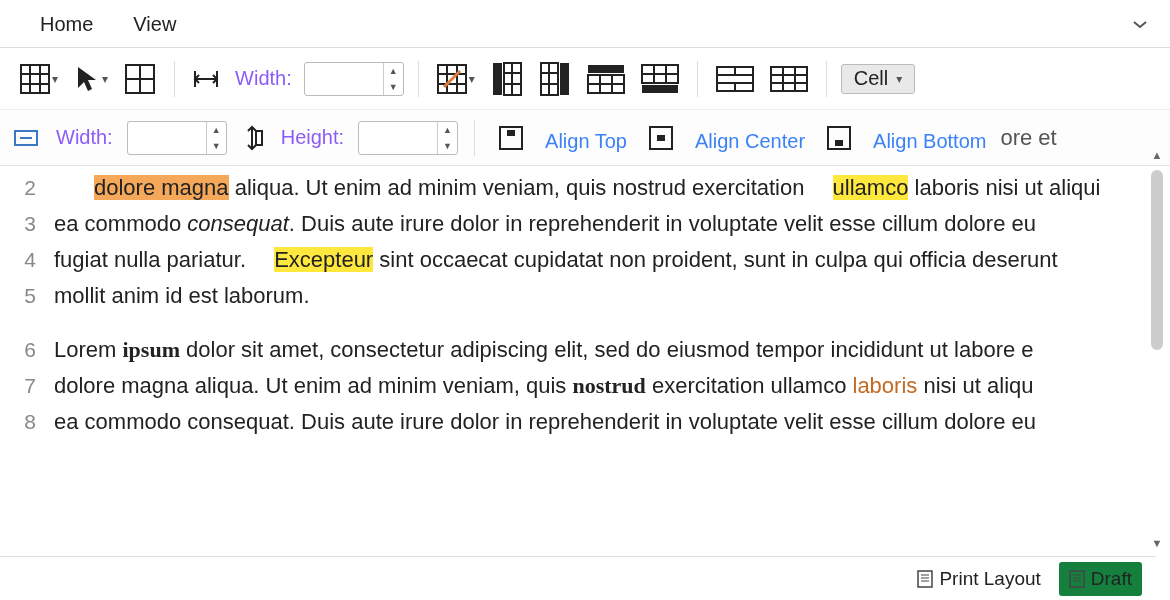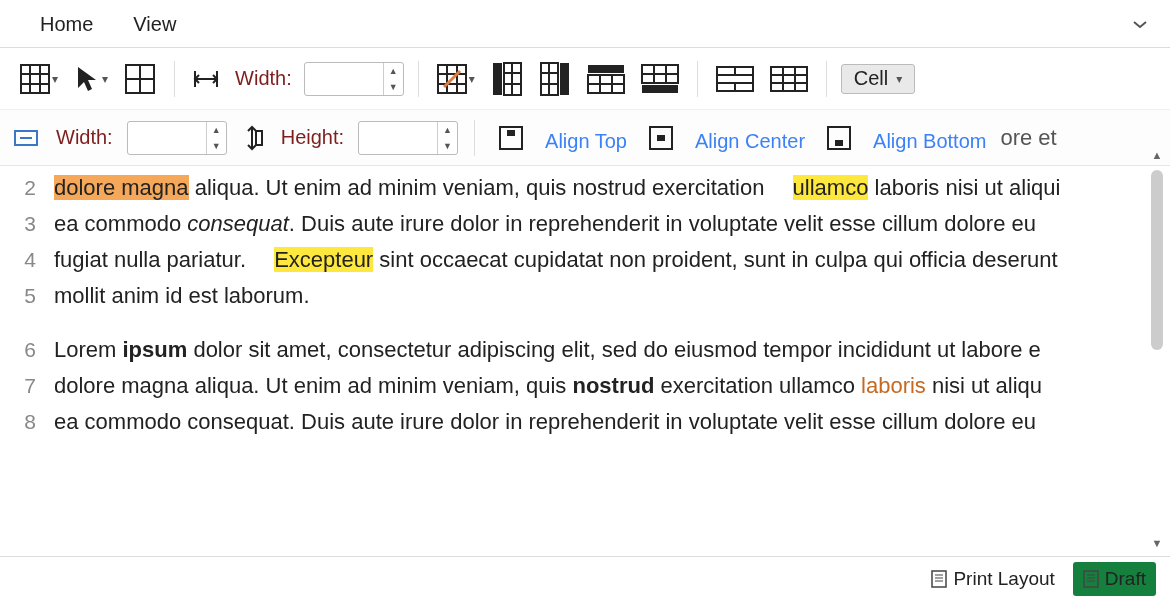--- a/index.html
+++ b/index.html
@@ -59,21 +59,21 @@
     min-width: 40px;
     padding: 0 4px;
     cursor: pointer;
     border-radius: 3px;
   }
   .tb-sep {
     width: 1px; height: 36px; background: #ddd; margin: 0 6px;
   }
   .tb-label {
     font-size: 20px;
-    color: #7f1d1d;
+    color: #8b5cf6;
     padding: 0 4px;
   }
   .tb-label2 { color: #3b82f6; margin-top: 8px; }
   .spin {
     width: 100px; height: 34px;
     border: 1px solid #bbb;
     border-radius: 3px;
     display: inline-flex;
     align-items: stretch;
     background: #fff;
@@ -136,29 +136,29 @@
   .line .ln {
     width: 24px; text-align: right;
     color: #888; font-size: 21px;
     flex-shrink: 0;
   }
   .line .txt {
     flex: 1;
     white-space: nowrap;
     overflow: hidden;
   }
-  .hl-orange { background: #f5a85a; }
+  .hl-orange { background: #f5a85a; margin-left: 40px; }
   .hl-yellow { background: #ffe83d; margin-left: 22px; }
   .italic { font-style: italic; }
-  .bold { font-weight: 700; }
+  .bold { font-weight: 700; font-family: Liberation Serif, serif; }
   .link { color: #c46a23; }
   .para-gap { height: 18px; }
   .statusbar {
     position: absolute;
-    bottom: 0; left: 0; right: 0;
+    bottom: 0; left: 0; right: 14px;
     height: 44px;
     border-top: 1px solid #ddd;
     display: flex; align-items: center;
     justify-content: flex-end;
     padding: 0 14px; gap: 8px; margin-top: 44px;
   }
   .status-btn {
     display: inline-flex; align-items: center; gap: 6px;
     height: 34px; padding: 0 10px;
     font-size: 19px; cursor: pointer;

